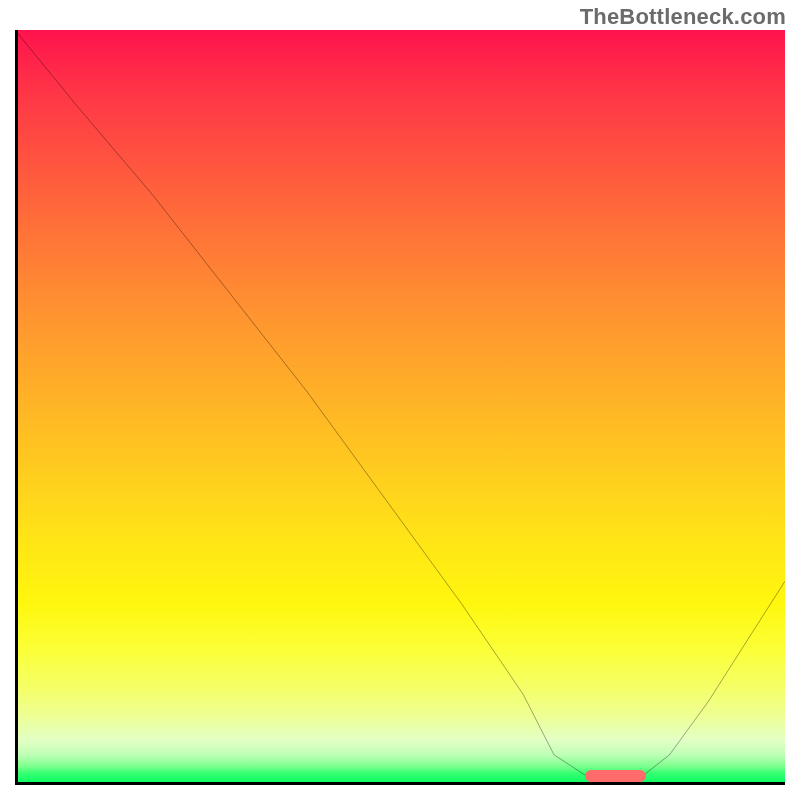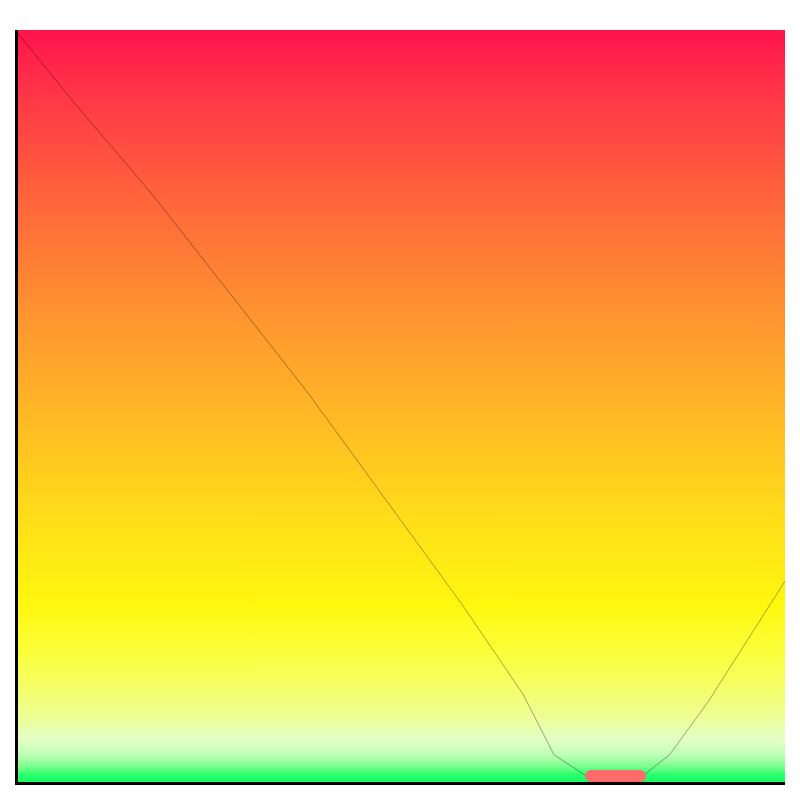--- a/index.html
+++ b/index.html
@@ -85,20 +85,21 @@
     border-radius: 6px;
     height: 12px;
     bottom: 3px; 
   }
 </style>
 </head>
 <body>
 
 <div class="container">
 
+  <div class="watermark">TheBottleneck.com</div>
 
   <div class="plot">
 
     <div class="bg-gradient"></div>
 
     <svg class="curve" viewBox="0 0 100 100" preserveAspectRatio="none">
       <path id="curve-path" fill="none" stroke="#000" stroke-width="0.35" vector-effect="non-scaling-stroke" d="M0.00 0.00 L8.00 10.00 L18.00 22.00 L28.00 35.00 L38.00 48.00 L48.00 62.00 L58.00 76.00 L66.00 88.00 L70.00 96.00 L76.00 100.00 L80.00 100.00 L85.00 96.00 L90.00 89.00 L95.00 81.00 L100.00 73.00"></path>
     </svg>
 
     <div class="marker" id="marker" style="left: 74%; width: 8%; background: rgb(255, 107, 107);"></div>

